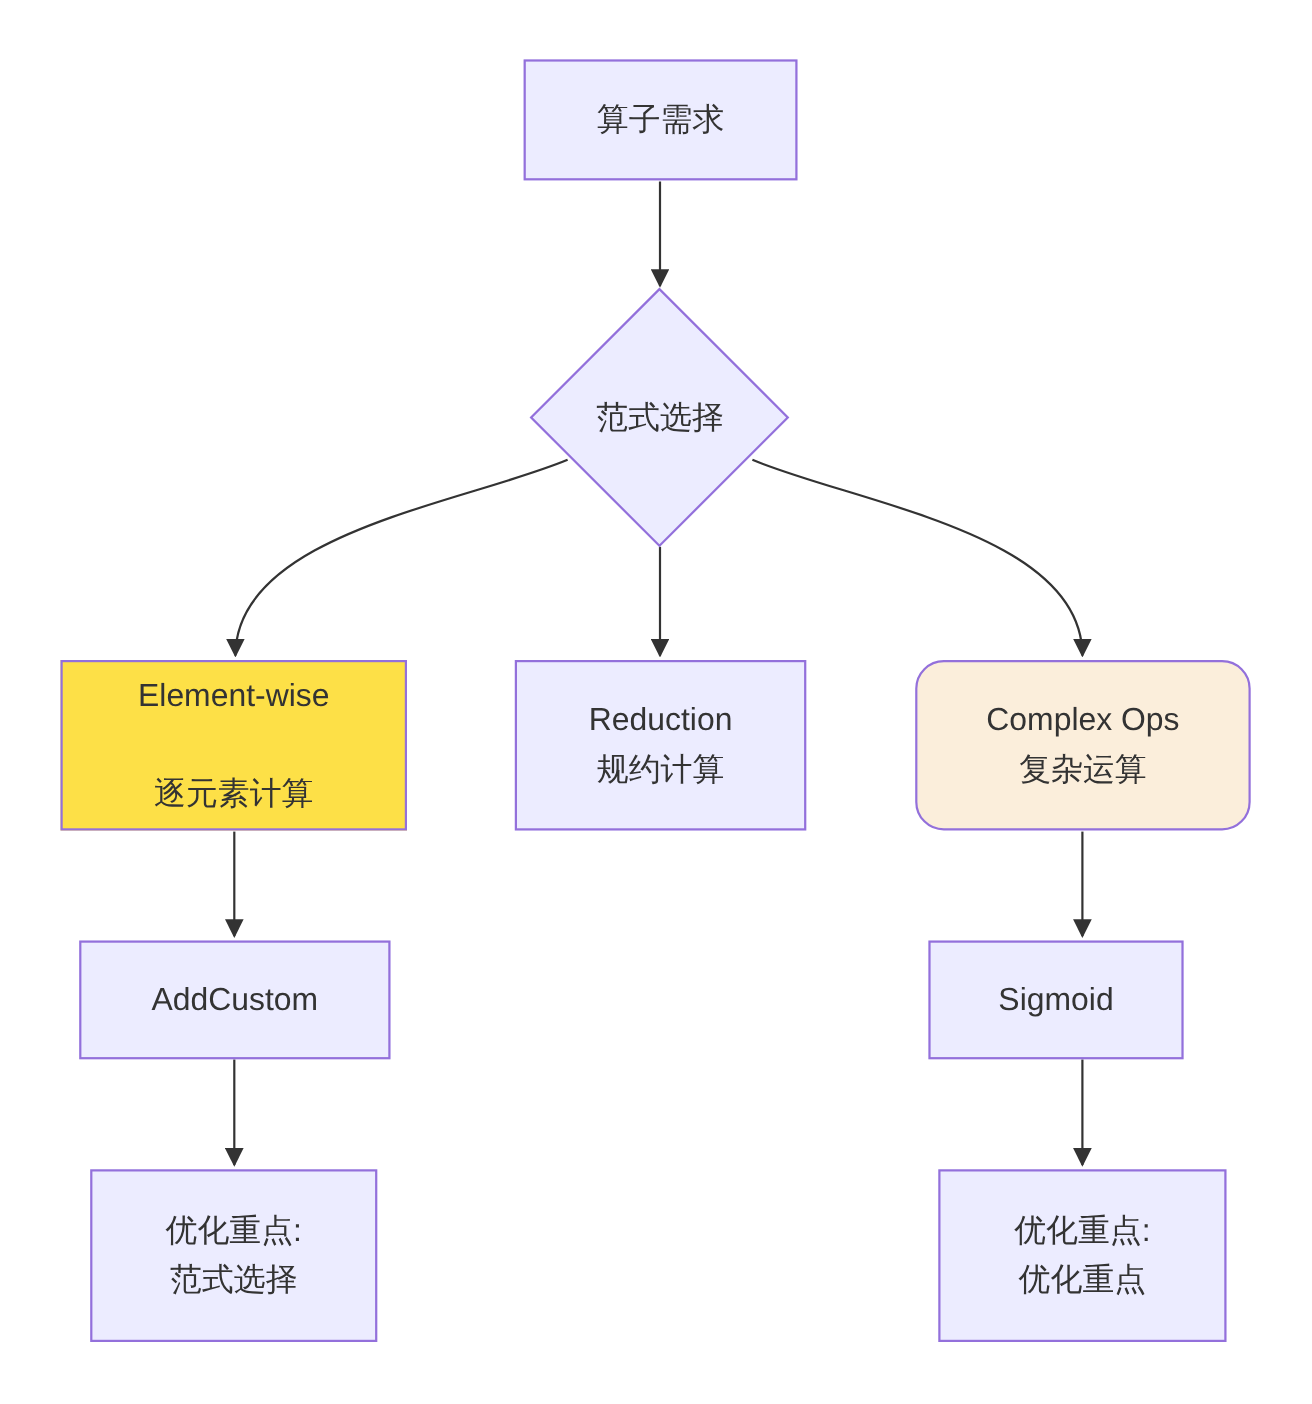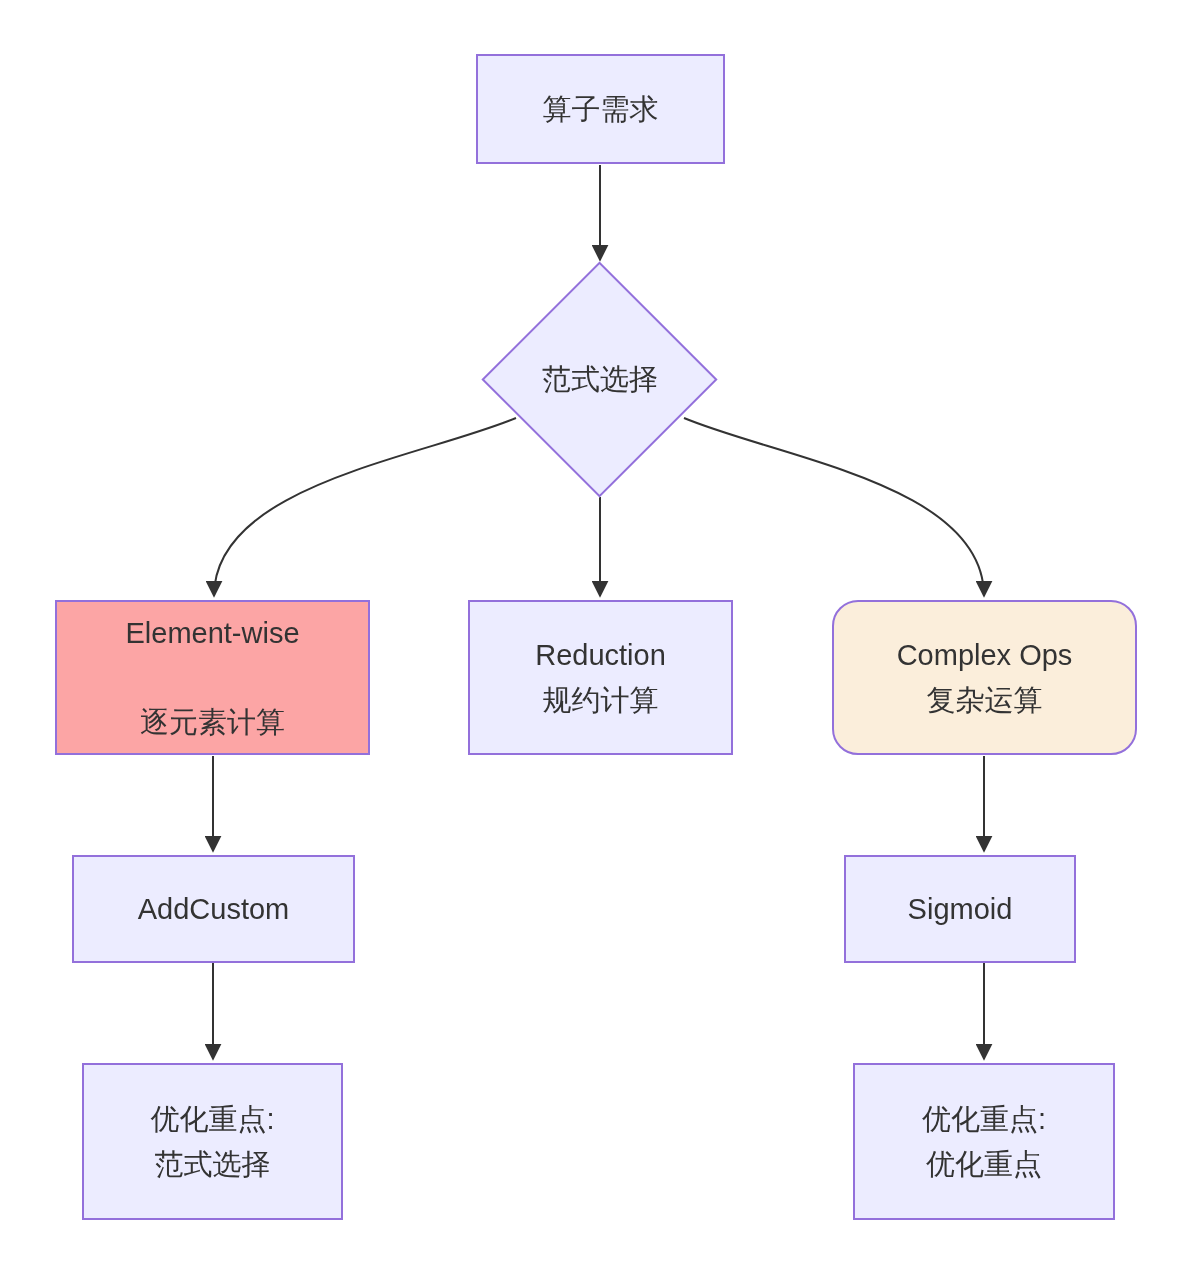--- a/index.html
+++ b/index.html
@@ -96,21 +96,21 @@
 
   <div class="node" style="left:476px; top:54px; width:249px; height:110px;">
     <span class="line">算子需求</span>
   </div>
 
   <div class="decision">
     <div class="diamond-shape"></div>
     <div class="decision-label">范式选择</div>
   </div>
 
-  <div class="node" style="left: 55px; top: 600px; width: 315px; height: 155px; background: #fca5a5; gap: 44px;">
+  <div class="node" style="left: 55px; top: 600px; width: 315px; height: 155px; background: #fde047; gap: 44px;">
     <span class="line">Element-wise</span>
     <span class="line">逐元素计算</span>
   </div>
 
   <div class="node" style="left:468px; top:600px; width:265px; height:155px;">
     <span class="line">Reduction</span>
     <span class="line">规约计算</span>
   </div>
 
   <div class="node" style="left: 832px; top: 600px; width: 305px; height: 155px; background: rgb(251, 238, 219); border-radius: 26px;">

